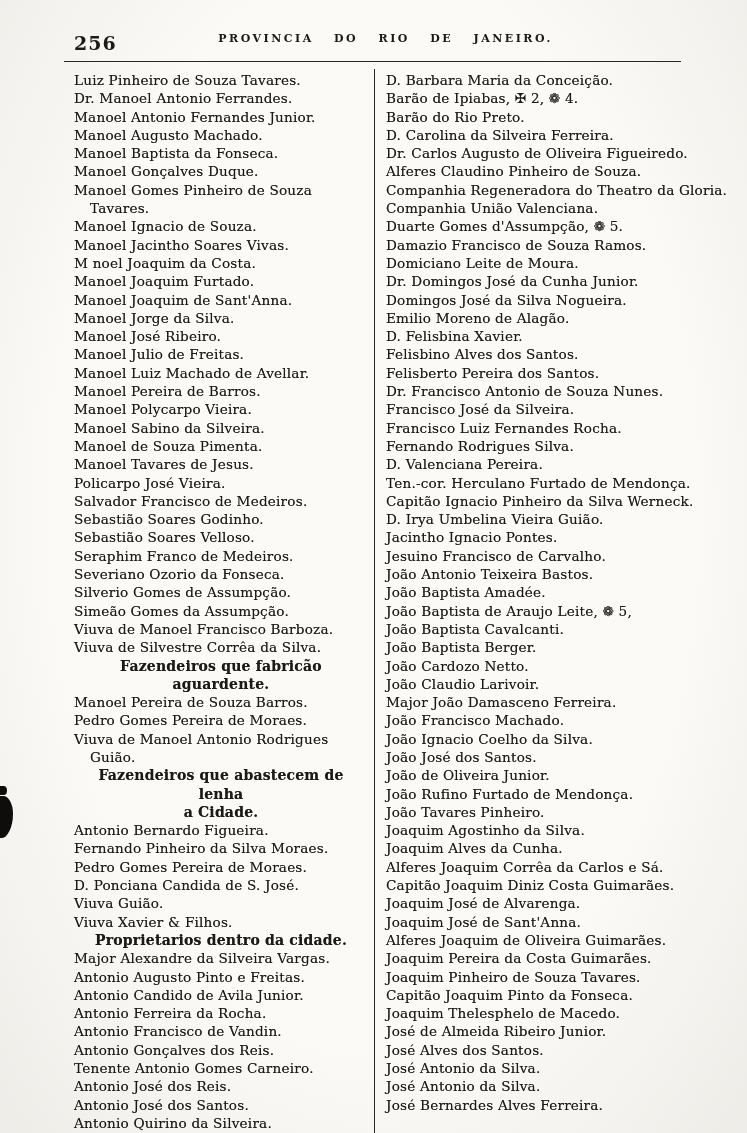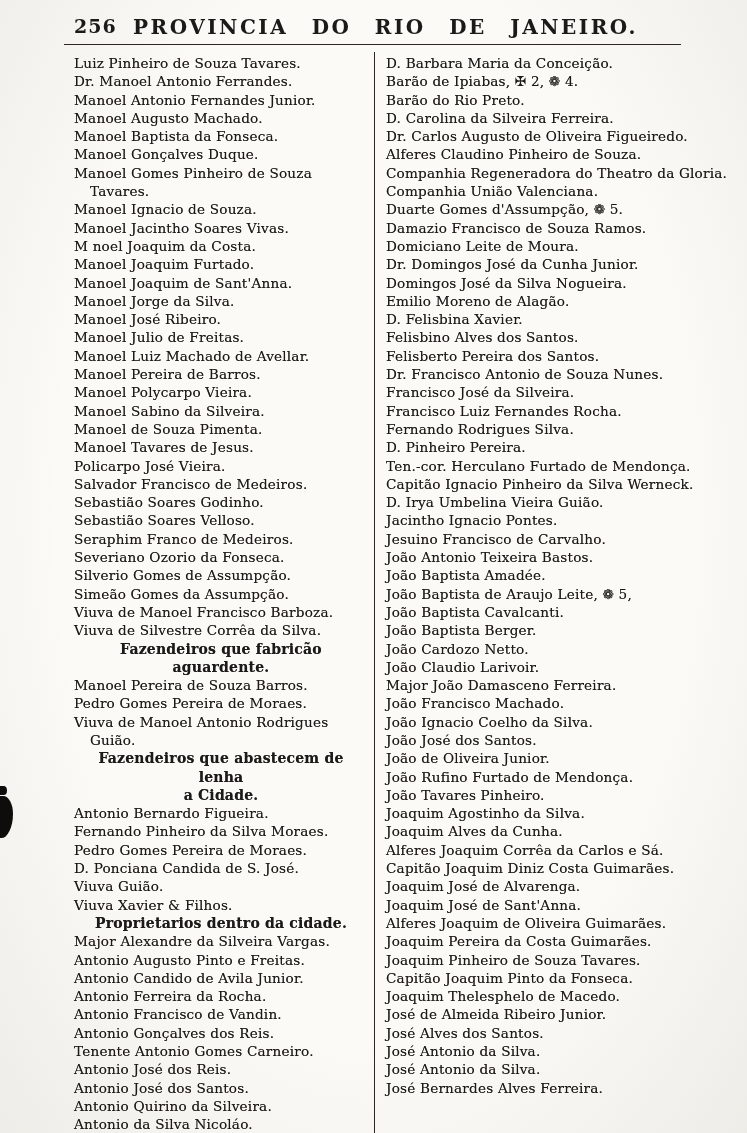--- a/index.html
+++ b/index.html
@@ -14,39 +14,39 @@
       radial-gradient(ellipse at 50% 45%, rgba(255,255,255,0.0) 60%, rgba(120,115,105,0.10) 100%),
       #fbfaf6;
     font-family: "DejaVu Serif", "Liberation Serif", serif;
     color: #1c1a18;
     position: relative;
   }
   .page {
     position: relative;
     width: 747px;
     height: 1133px;
-    padding-top: 15px;
+    padding-top: 32px;
     box-sizing: border-box;
   }
   .page-header {
     position: relative;
     height: 24px;
   }
   .page-number {
     position: absolute;
     left: 74px;
     top: 0;
     font-size: 19px;
     font-weight: bold;
     letter-spacing: 1px;
   }
   .page-title {
     margin: 0;
     text-align: center;
-    font-size: 20px;
+    font-size: 11px;
     font-weight: bold;
     letter-spacing: 2.5px;
     word-spacing: 14px;
     padding-left: 24px;
     white-space: nowrap;
   }
   .header-rule {
     margin: 5px 66px 0 64px;
     border-top: 1.6px solid #2b2824;
   }
@@ -196,21 +196,21 @@
         <div class="entry">Dr. Domingos José da Cunha Junior.</div>
         <div class="entry">Domingos José da Silva Nogueira.</div>
         <div class="entry">Emilio Moreno de Alagão.</div>
         <div class="entry">D. Felisbina Xavier.</div>
         <div class="entry">Felisbino Alves dos Santos.</div>
         <div class="entry">Felisberto Pereira dos Santos.</div>
         <div class="entry">Dr. Francisco Antonio de Souza Nunes.</div>
         <div class="entry">Francisco José da Silveira.</div>
         <div class="entry">Francisco Luiz Fernandes Rocha.</div>
         <div class="entry">Fernando Rodrigues Silva.</div>
-        <div class="entry">D. Pinheiro Pereira.</div>
+        <div class="entry">D. Valenciana Pereira.</div>
         <div class="entry">Ten.-cor. Herculano Furtado de Mendonça.</div>
         <div class="entry">Capitão Ignacio Pinheiro da Silva Werneck.</div>
         <div class="entry">D. Irya Umbelina Vieira Guião.</div>
         <div class="entry">Jacintho Ignacio Pontes.</div>
         <div class="entry">Jesuino Francisco de Carvalho.</div>
         <div class="entry">João Antonio Teixeira Bastos.</div>
         <div class="entry">João Baptista Amadée.</div>
         <div class="entry">João Baptista de Araujo Leite, ❁ 5,</div>
         <div class="entry">João Baptista Cavalcanti.</div>
         <div class="entry">João Baptista Berger.</div>

